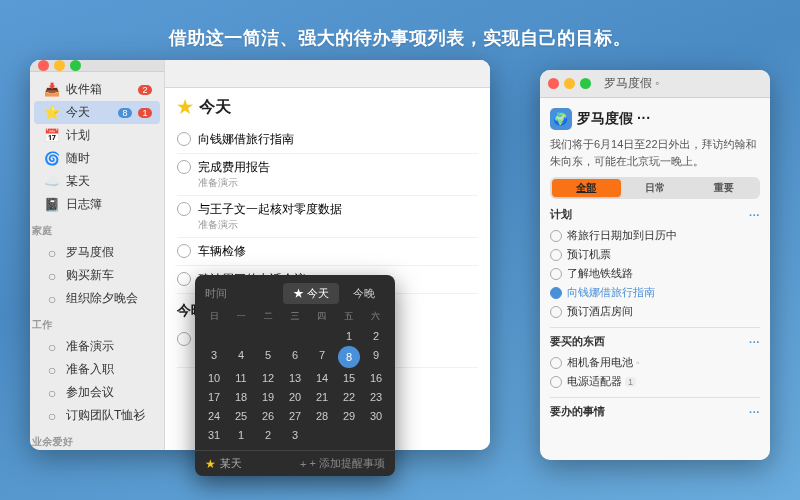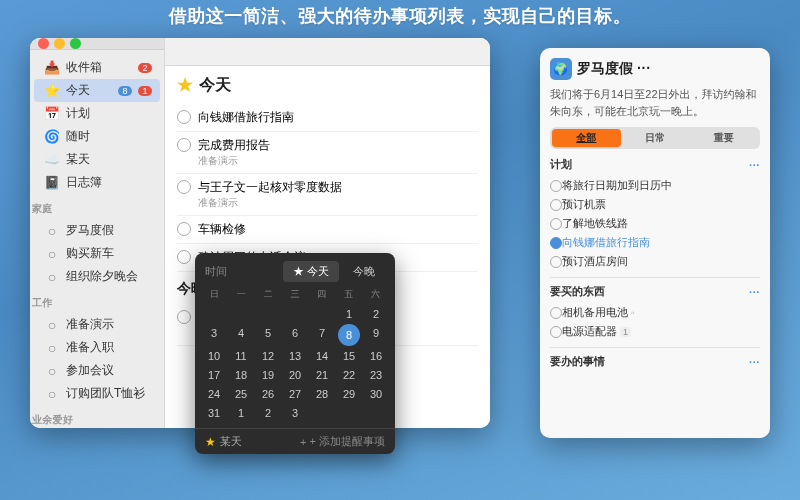--- a/index.html
+++ b/index.html
@@ -12,21 +12,21 @@
       display: flex;
       flex-direction: column;
       align-items: center;
     }
 
     
     .headline {
       color: #fff;
       font-size: 18px;
       font-weight: 600;
-      margin-top: 4px;
+      margin-top: 26px;
       margin-bottom: 10px;
       letter-spacing: 0.5px;
       text-shadow: 0 1px 2px rgba(0,0,0,0.15);
     }
 
     
     .app-wrapper {
       display: flex;
       gap: 0;
       width: 740px;
@@ -264,20 +264,21 @@
       color: #333;
       margin: 6px 0 4px 0;
       display: flex;
       justify-content: space-between;
       align-items: center;
     }
     .subsection-more { color: #4a90d9; font-size: 11px; }
     .checklist-item {
       display: flex;
       align-items: center;
+      gap: 5px;
       padding: 2px 0;
       font-size: 11px;
       color: #333;
     }
     .check-circle {
       width: 12px; height: 12px;
       border: 1.5px solid #aaa;
       border-radius: 50%;
       flex-shrink: 0;
     }
@@ -514,20 +515,26 @@
             </div>
           </div>
 
         </div>
 
       </div>
     </div>
   </div>
 
   <div class="right-window window">
+    <div class="right-title-bar">
+      <span class="traffic-light tl-red"></span>
+      <span class="traffic-light tl-yellow"></span>
+      <span class="traffic-light tl-green"></span>
+      <span style="margin-left:8px;">罗马度假 ◦</span>
+    </div>
     <div class="right-content">
       <div class="detail-title">
         <div class="detail-icon">🌍</div>
         <span>罗马度假 ···</span>
       </div>
       <div class="detail-desc">我们将于6月14日至22日外出，拜访约翰和朱向东，可能在北京玩一晚上。</div>
 
       <div class="segment-control">
         <div class="segment-btn active">全部</div>
         <div class="segment-btn">日常</div>

